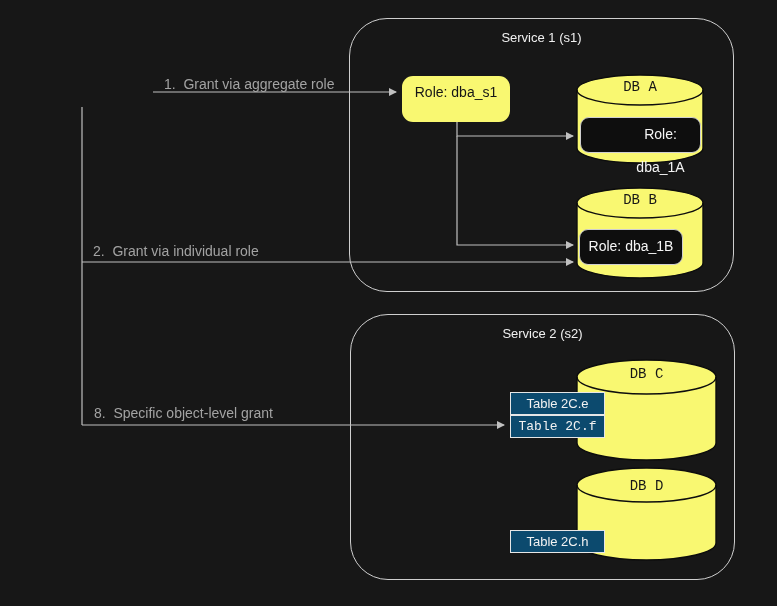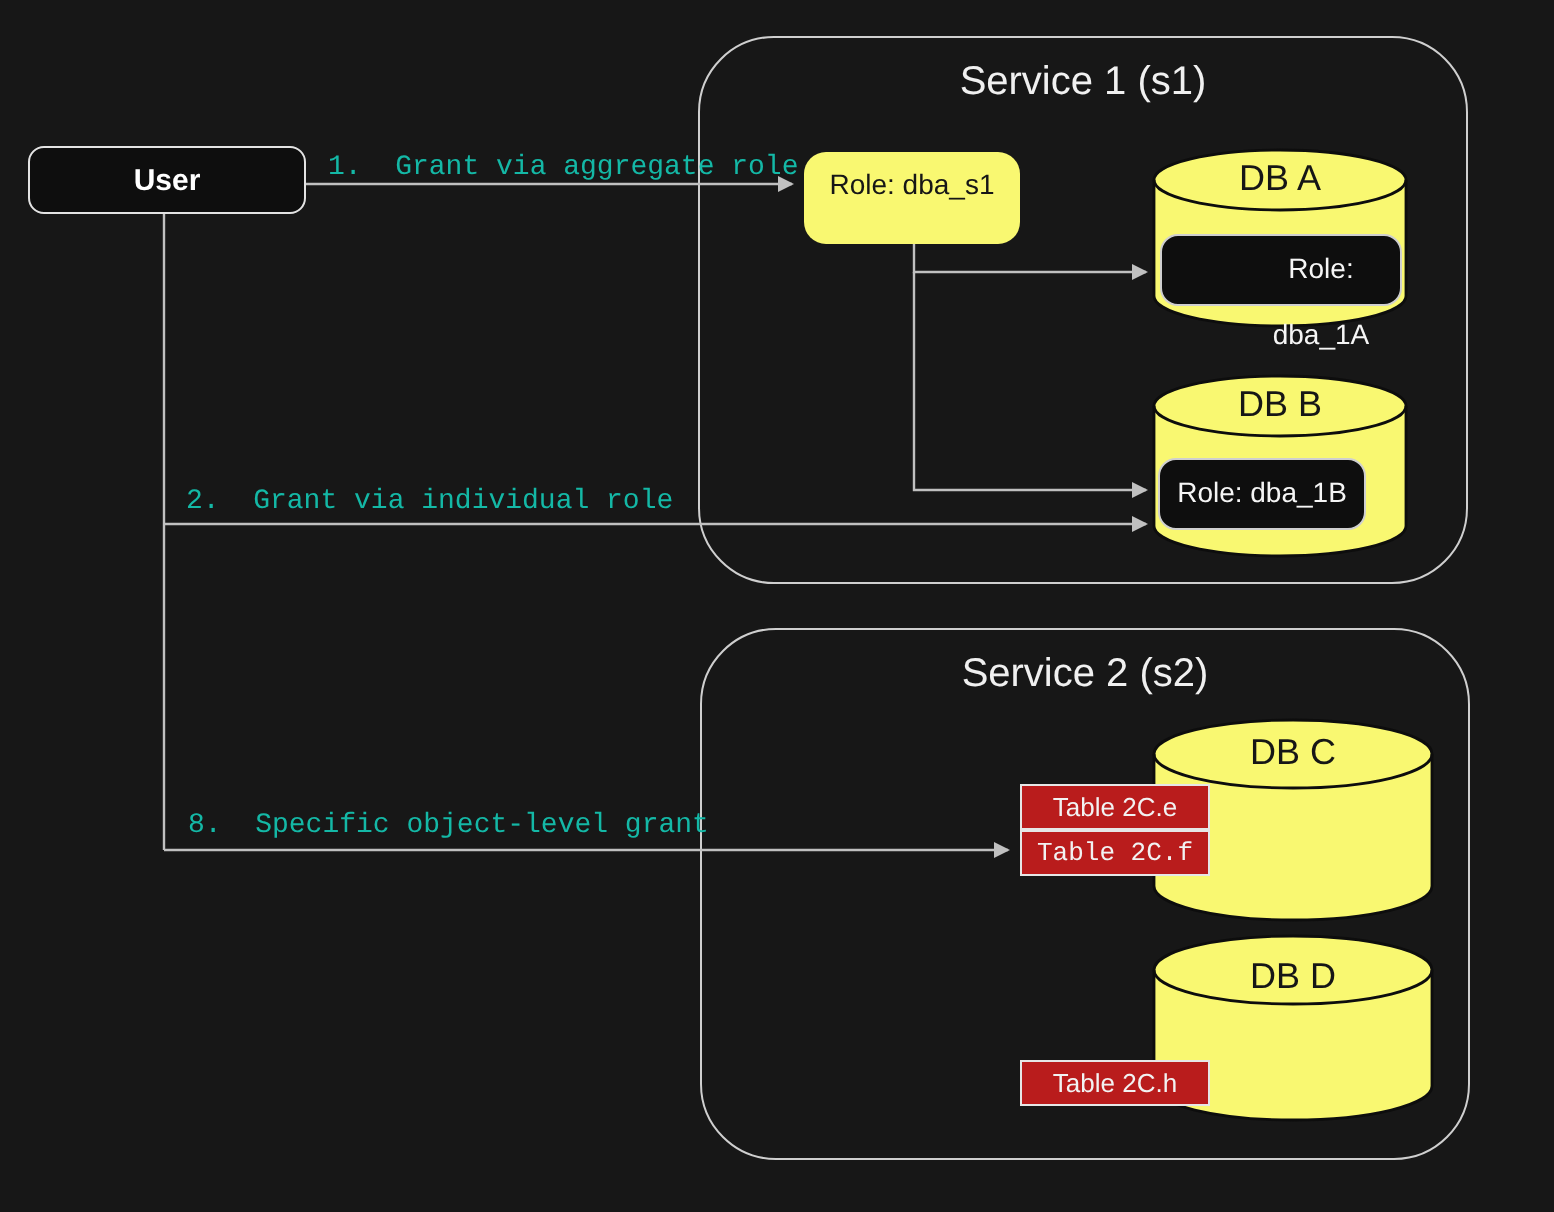--- a/index.html
+++ b/index.html
@@ -7,48 +7,48 @@
     position:relative; width:777px; height:606px; background:#171717;
     font-family:"Liberation Sans", sans-serif; overflow:hidden;
   }
   svg.wires { position:absolute; left:0; top:0; z-index:2; }
   .service {
     position:absolute; z-index:1; border:1px solid #cfcfcf; border-radius:38px;
     background:transparent;
   }
   .service-title {
     position:absolute; left:0; right:0; top:11px; text-align:center;
-    color:#f0f0f0; font-size:20px; z-index:3;
+    color:#f0f0f0; font-size:13px; z-index:3;
   }
   .user-box {
     position:absolute; left:14px; top:73px; width:139px; height:34px; z-index:3;
     background:#0e0e0e; border:1.5px solid #e3e3e3; border-radius:8px;
     color:#ffffff; font-weight:bold; font-size:15px; text-align:center;
     line-height:34px; box-sizing:border-box;
   }
   .edge-label {
-    position:absolute; z-index:3; color:#14b8a6; font-size:14px;
-    white-space:pre; line-height:18px;font-family:Liberation Mono, monospace;
+    position:absolute; z-index:3; color:#a3a3a3; font-size:14px;
+    white-space:pre; line-height:18px;
   }
   .yellow-role {
     position:absolute; left:402px; top:76px; width:108px; height:46px; z-index:3;
     background:#f9f871; border-radius:11px; color:#161616; font-size:14px;
     text-align:center; line-height:32px;
   }
   .dark-role {
     position:absolute; z-index:3; background:#0e0e0e; border:1.3px solid #cfcfcf;
     border-radius:9px; color:#f5f5f5; font-size:14px; text-align:center;
     box-sizing:border-box;
   }
   .db-label {
-    position:absolute; z-index:3; color:#161616; font-size:18px; text-align:center;
+    position:absolute; z-index:3; color:#161616; font-size:14px; text-align:center;font-family:Liberation Mono, monospace;
   }
   .table-box {
     position:absolute; z-index:3; width:95px; height:23px; box-sizing:border-box;
-    background:#b91c1c; border:1px solid #e6e6e6; color:#f2f2f2; font-size:13px;
+    background:#0c4a6e; border:1px solid #e6e6e6; color:#f2f2f2; font-size:13px;
     text-align:center; line-height:21px;
   }
 </style>
 </head>
 <body>
 
 <div class="canvas">
 
   <div class="service" style="left:349px; top:18px; width:383px; height:272px;">
     <div class="service-title">Service 1 (s1)</div>
@@ -78,21 +78,20 @@
     <path d="M577,203 A63,15 0 0 1 703,203 L703,263 A63,15 0 0 1 577,263 Z" fill="#f9f871" stroke="#0d0d0d" stroke-width="1.4"></path>
     <path d="M577,203 A63,15 0 0 0 703,203" fill="none" stroke="#0d0d0d" stroke-width="1.4"></path>
 
     <path d="M577,377 A69.5,17 0 0 1 716,377 L716,443 A69.5,17 0 0 1 577,443 Z" fill="#f9f871" stroke="#0d0d0d" stroke-width="1.4"></path>
     <path d="M577,377 A69.5,17 0 0 0 716,377" fill="none" stroke="#0d0d0d" stroke-width="1.4"></path>
 
     <path d="M577,485 A69.5,17 0 0 1 716,485 L716,543 A69.5,17 0 0 1 577,543 Z" fill="#f9f871" stroke="#0d0d0d" stroke-width="1.4"></path>
     <path d="M577,485 A69.5,17 0 0 0 716,485" fill="none" stroke="#0d0d0d" stroke-width="1.4"></path>
   </svg>
 
-  <div class="user-box">User</div>
 
   <div class="edge-label" style="left:164px; top:75px;">1.  Grant via aggregate role</div>
   <div class="edge-label" style="left:93px; top:242px;">2.  Grant via individual role</div>
   <div class="edge-label" style="left:94px; top:404px;">8.  Specific object-level grant</div>
 
   <div class="yellow-role">Role: dba_s1</div>
 
   <div class="db-label" style="left:577px; top:79px; width:126px;">DB A</div>
   <div class="dark-role" style="left:580px; top:117px; width:121px; height:36px; line-height:33px;padding-left:40px;">Role: dba_1A</div>
 

